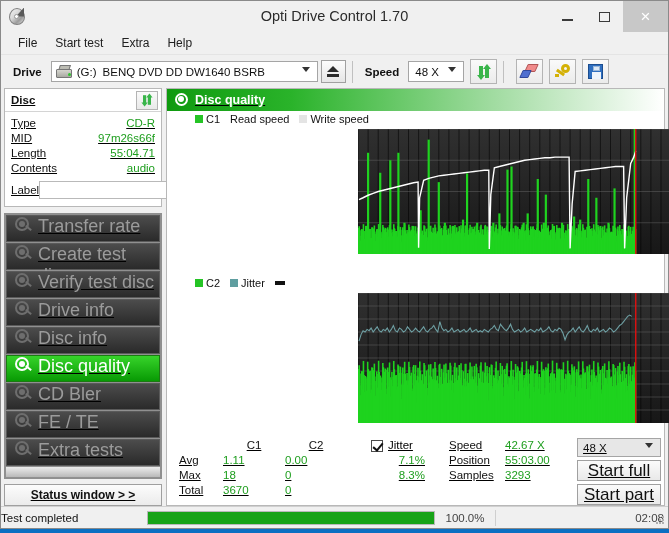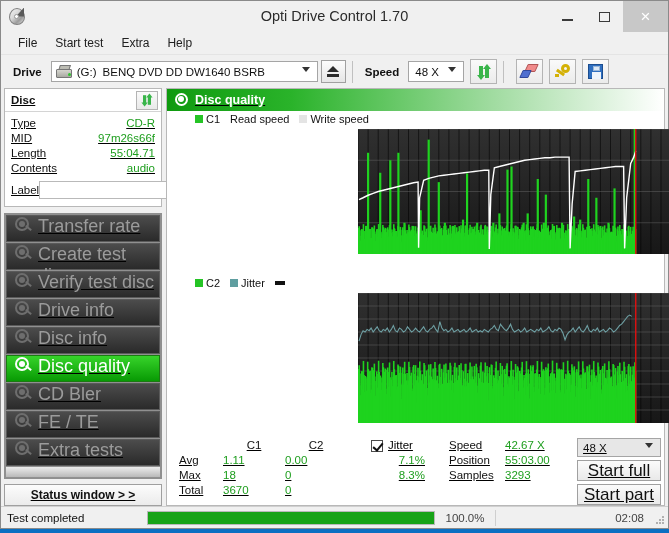--- a/index.html
+++ b/index.html
@@ -170,26 +170,26 @@
   .spd-grid div{line-height:15px;}
   .spd-k{color:#111;}
   .spd-v{color:#1e9e1e;}
   .btns{margin-left:6px;display:flex;flex-direction:column;width:84px;}
   .mini-combo{height:19px;background:#e7e7e7;border:1px solid #a5a5a5;position:relative;
     display:flex;align-items:center;padding-left:5px;font-size:11.5px;color:#111;}
   .act-btn{height:21px;margin-top:3px;border:1px solid #a0a0a0;background:linear-gradient(#fbfbfb,#e9e9e9);
     display:flex;align-items:center;justify-content:center;font-size:17px;color:#111;}
   
   .statusbar{height:22px;flex:0 0 22px;display:flex;align-items:center;border-top:1px solid #d0d0d0;background:#f0f0f0;}
-  .sb-text{width:146px;padding-left:6px;font-size:11.5px;color:#111;}
+  .sb-text{width:146px;font-size:11.5px;color:#111;}
   .sb-prog{width:288px;height:14px;border:1px solid #b9b9b9;background:#fff;position:relative;}
   .sb-prog .fill{position:absolute;left:0;top:0;bottom:0;background:#17a317;}
   .sb-pct{width:60px;text-align:center;font-size:11.5px;color:#444;}
   .sb-div{width:1px;height:16px;background:#cfcfcf;}
-  .sb-time{flex:1;text-align:right;padding-right:24px;font-size:11.5px;color:#444;}
+  .sb-time{flex:1;text-align:right;padding-right:4px;font-size:11.5px;color:#444;}
   .grip{position:absolute;right:3px;bottom:3px;width:10px;height:10px;}
   .grip i{position:absolute;width:2px;height:2px;background:#b0b0b0;}
 </style>
 </head>
 <body>
 
 <div class="window">
 
   <div class="titlebar">
     <div class="app-icon">

